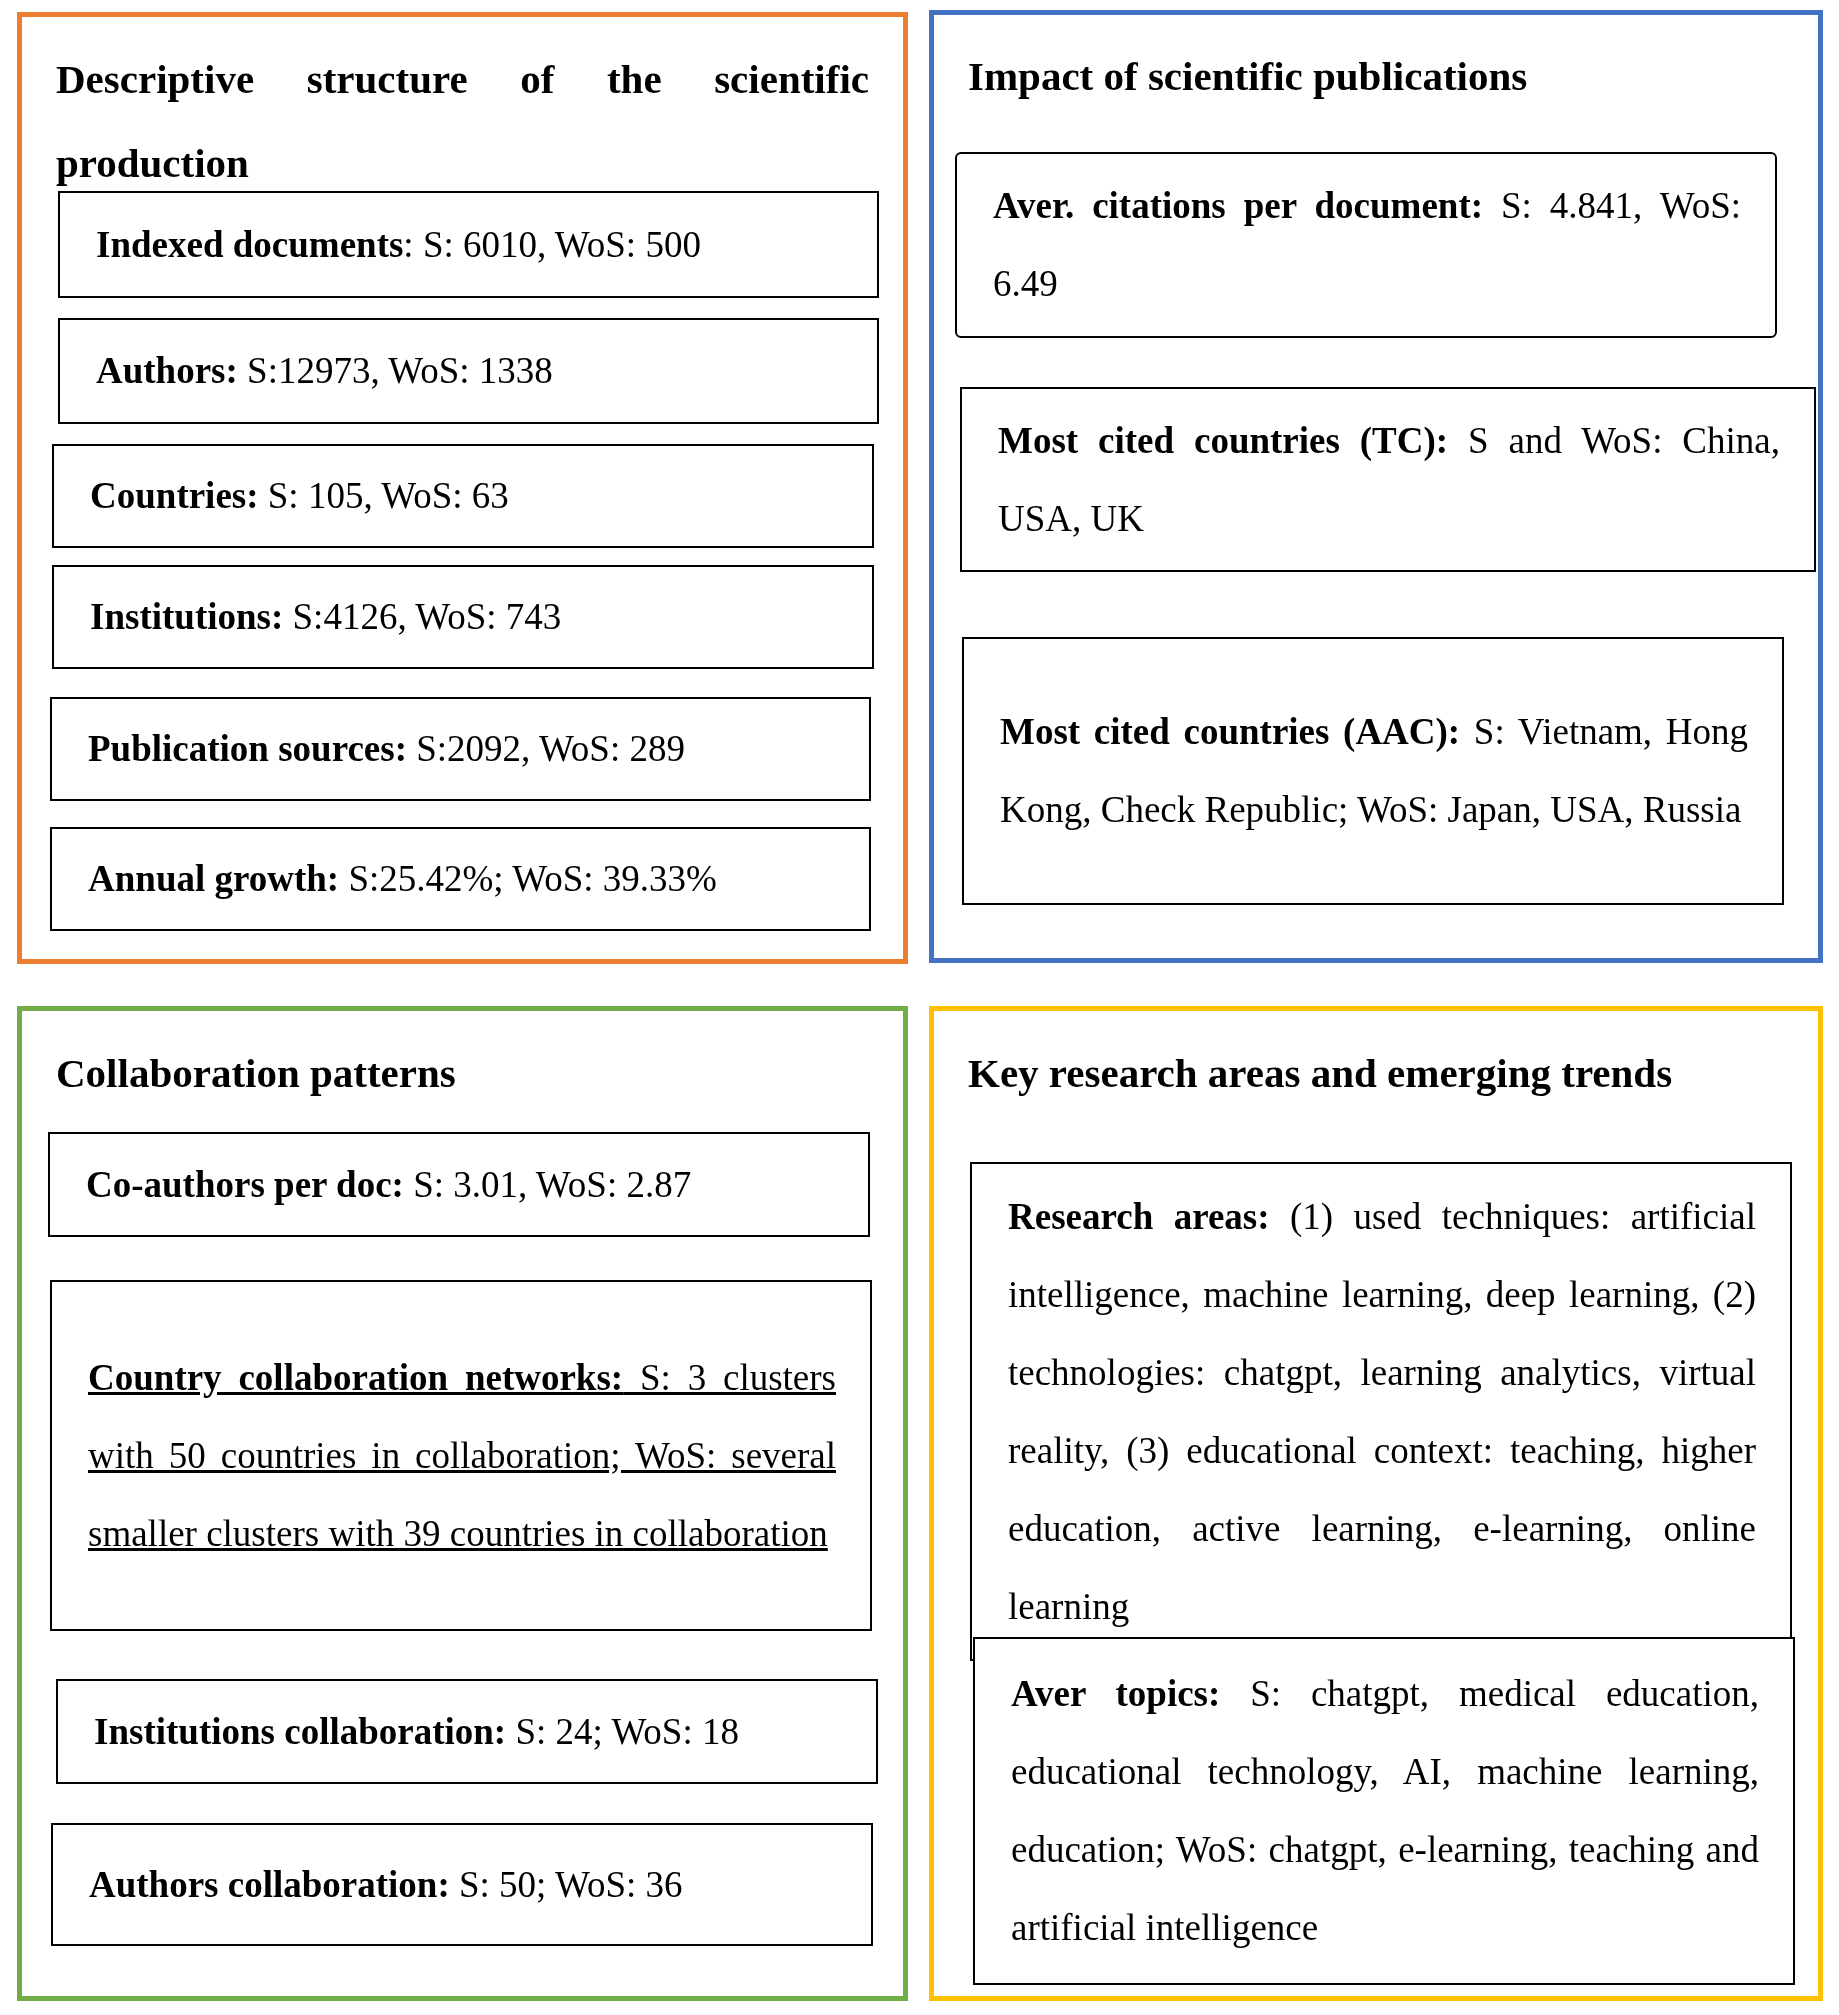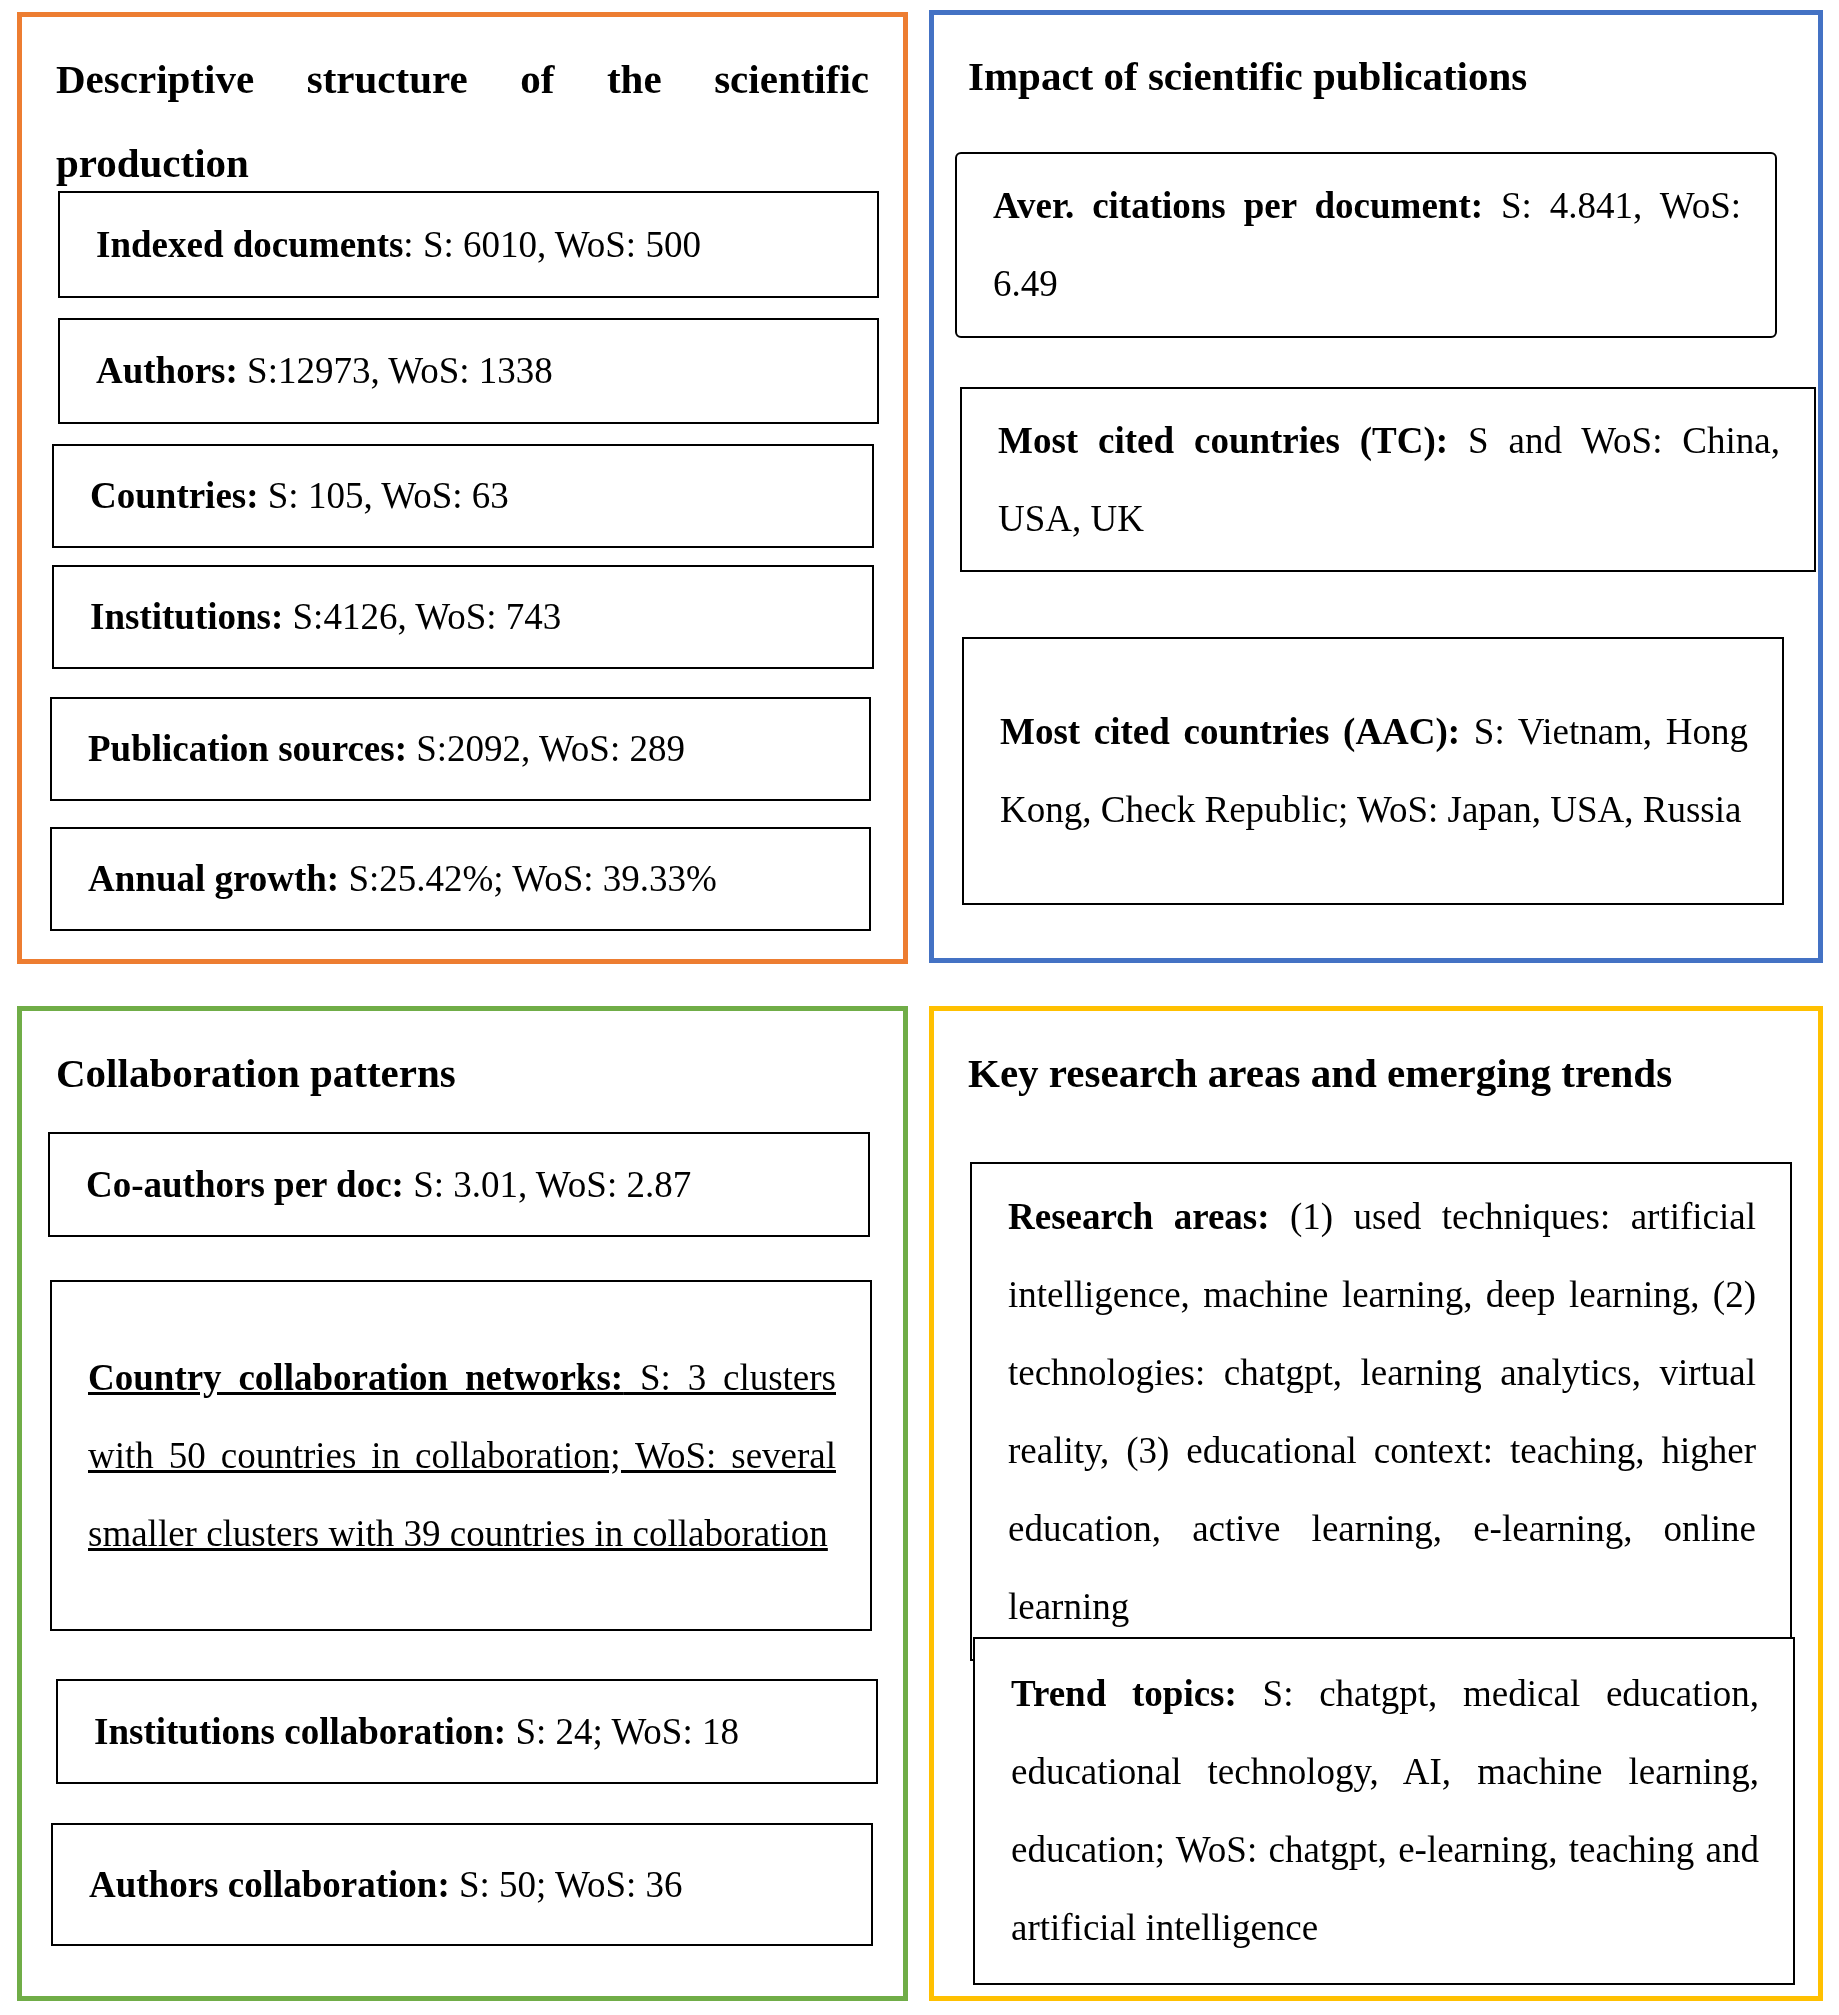--- a/index.html
+++ b/index.html
@@ -73,15 +73,15 @@
   <p class="card-text single"><span class="lbl">Authors collaboration:</span><span> S: 50; WoS: 36</span></p>
 </div>
 
 <div class="panel panel-yellow" style="left:929px; top:1006px; width:894px; height:995px;"></div>
 <h2 class="panel-title" style="left:968px; top:1031px; width:825px;">Key research areas and emerging trends</h2>
 
 <div class="card" style="left:970px; top:1162px; width:822px; height:499px;">
   <p class="card-text"><span class="lbl">Research areas:</span><span> (1) used techniques: artificial intelligence, machine learning, deep learning, (2) technologies: chatgpt, learning analytics, virtual reality, (3) educational context: teaching, higher education, active learning, e-learning, online learning</span></p>
 </div>
 <div class="card" style="left:973px; top:1637px; width:822px; height:348px;">
-  <p class="card-text"><span class="lbl">Trend topics:</span><span> S: chatgpt, medical education, educational technology, AI, machine learning, education; WoS: chatgpt, e-learning, teaching and artificial intelligence</span></p>
+  <p class="card-text"><span class="lbl">Aver topics:</span><span> S: chatgpt, medical education, educational technology, AI, machine learning, education; WoS: chatgpt, e-learning, teaching and artificial intelligence</span></p>
 </div>
 
 
 </body></html>

